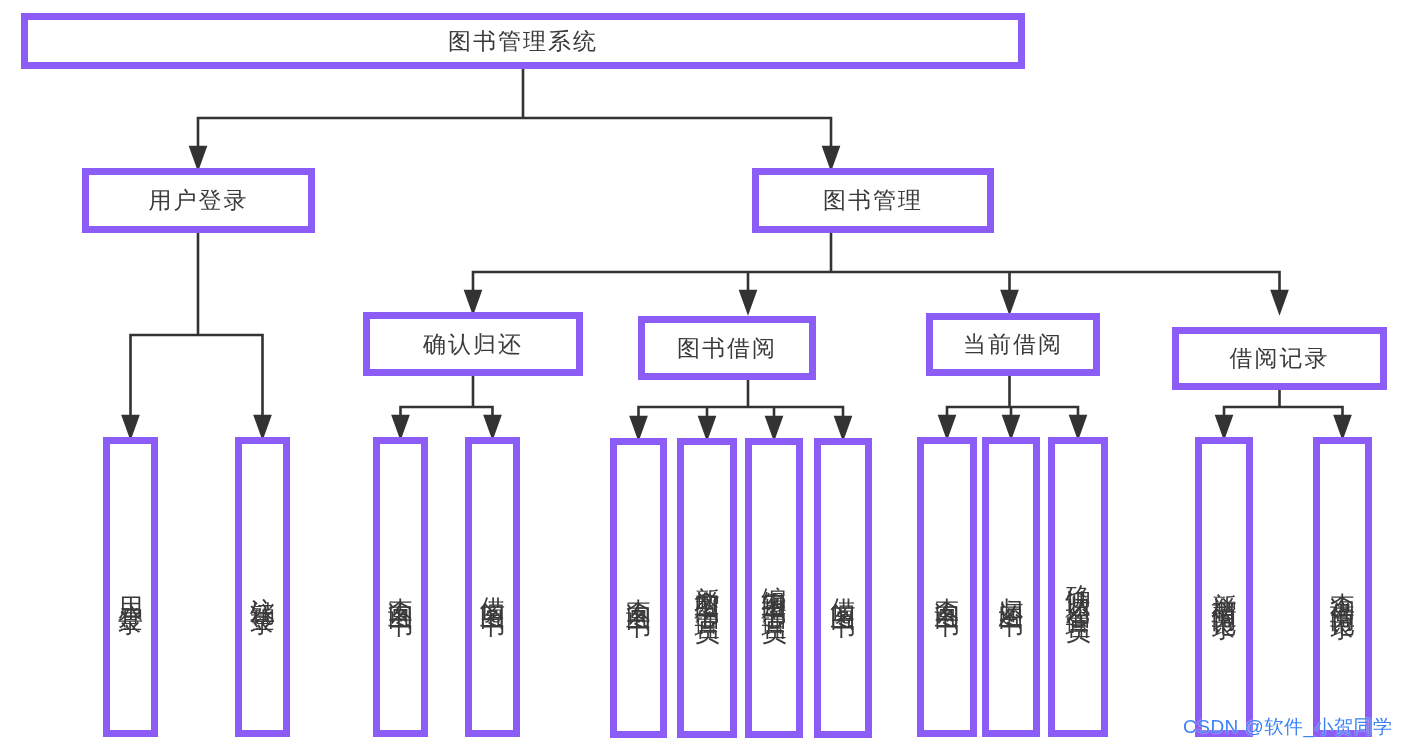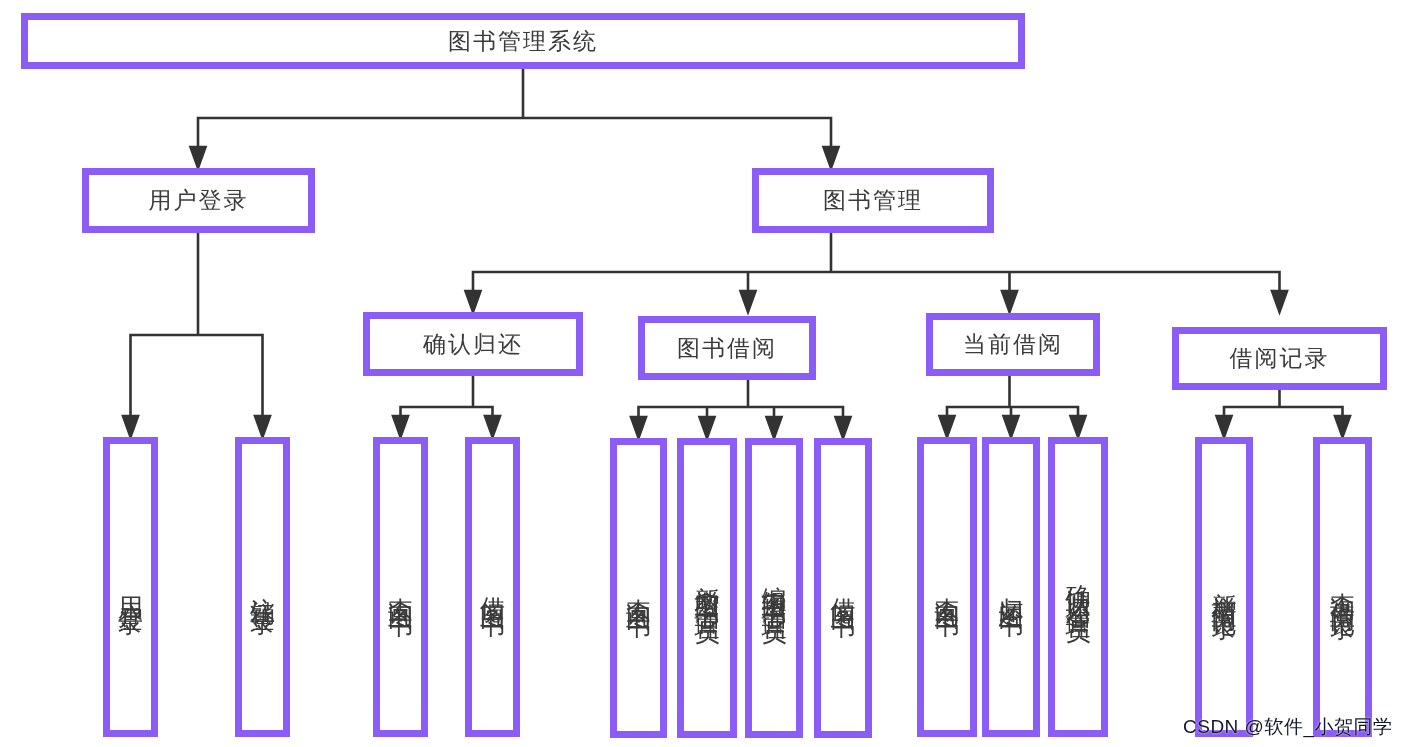--- a/index.html
+++ b/index.html
@@ -51,21 +51,21 @@
     font-size: 25px;
     letter-spacing: 5px;
     line-height: 1;
   }
   .watermark {
     position: absolute;
     left: 1183px;
     top: 714px;
     font-size: 19px;
     letter-spacing: 0.5px;
-    color: #0f172a;
+    color: #3b82f6;
     white-space: nowrap;
     z-index: 5;
     text-shadow: 0 0 2px #ffffff;
   }
 </style>
 </head>
 <body>
 
 <div id="canvas">
 

